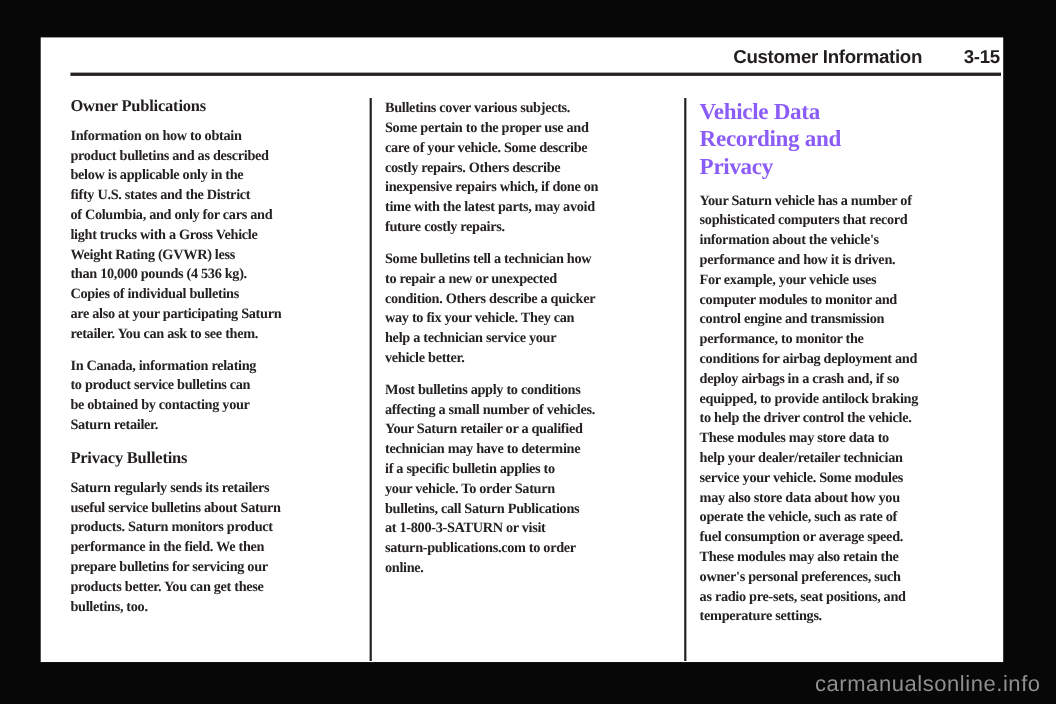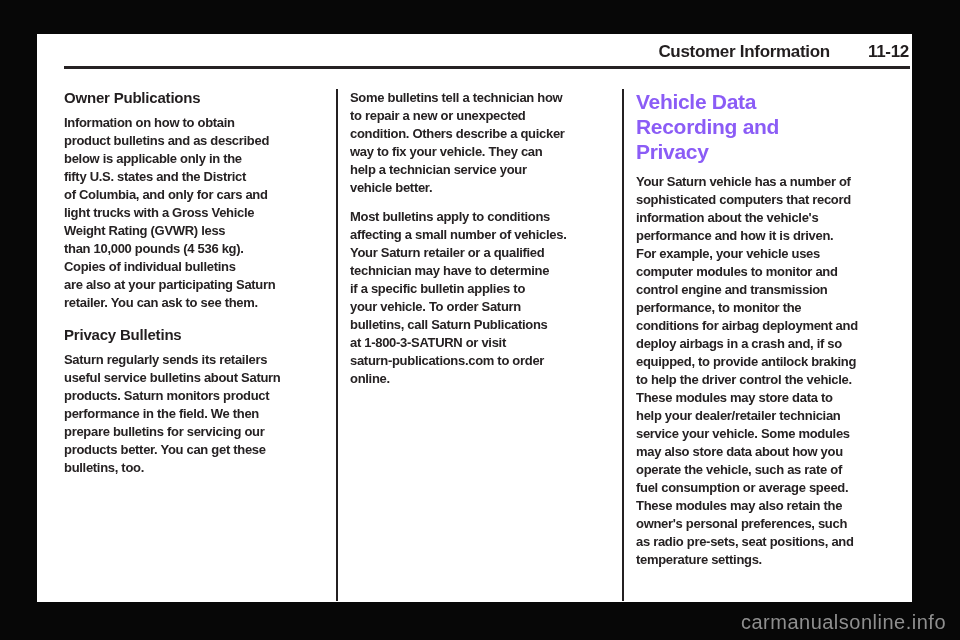--- a/index.html
+++ b/index.html
@@ -14,21 +14,21 @@
   }
   .page-header{
     display:flex;justify-content:flex-end;align-items:flex-end;
     gap:38px;padding:8px 3px 0 0;
     font-size:17px;font-weight:bold;letter-spacing:-0.3px;color:#221e1f;
   }
   .rule{
     margin:4px 0 0 27px;width:846px;height:3px;background:#262223;
   }
   .cols{
-    display:flex;margin:20px 0 0 27px;height:512px;overflow:hidden;
+    display:flex;margin:20px 0 0 27px;height:512px;overflow:hidden;font-family:Liberation Serif, serif;
   }
   .col{width:272px;}
   .col + .col{border-left:2px solid #242021;padding-left:12px;}
   .col h3{
     margin:0 0 8px 0;font-size:15px;font-weight:bold;
     letter-spacing:-0.2px;color:#221e1f;
   }
   .col h2{
     margin:0 0 9px 0;font-size:21px;line-height:25px;font-weight:bold;
     letter-spacing:-0.3px;color:#8b5cf6;white-space:pre-line;
@@ -46,51 +46,62 @@
     font-size:20px;line-height:24px;color:#8f8f8f;letter-spacing:0.5px;
   }
 </style>
 </head>
 <body>
 
 <div class="page">
 
   <div class="page-header">
     <span>Customer Information</span>
-    <span>11-12</span>
+    <span>3-15</span>
   </div>
 
   <div class="rule"></div>
 
   <div class="cols">
 
     <div class="col">
       <h3>Owner Publications</h3>
       <p>Information on how to obtain
 product bulletins and as described
 below is applicable only in the
 fifty U.S. states and the District
 of Columbia, and only for cars and
 light trucks with a Gross Vehicle
 Weight Rating (GVWR) less
 than 10,000 pounds (4 536 kg).
 Copies of individual bulletins
 are also at your participating Saturn
 retailer. You can ask to see them.</p>
+      <p>In Canada, information relating
+to product service bulletins can
+be obtained by contacting your
+Saturn retailer.</p>
       <h3 class="mt" style="margin-top:14px;">Privacy Bulletins</h3>
       <p>Saturn regularly sends its retailers
 useful service bulletins about Saturn
 products. Saturn monitors product
 performance in the field. We then
 prepare bulletins for servicing our
 products better. You can get these
 bulletins, too.</p>
     </div>
 
     <div class="col">
+      <p>Bulletins cover various subjects.
+Some pertain to the proper use and
+care of your vehicle. Some describe
+costly repairs. Others describe
+inexpensive repairs which, if done on
+time with the latest parts, may avoid
+future costly repairs.</p>
       <p>Some bulletins tell a technician how
 to repair a new or unexpected
 condition. Others describe a quicker
 way to fix your vehicle. They can
 help a technician service your
 vehicle better.</p>
       <p>Most bulletins apply to conditions
 affecting a small number of vehicles.
 Your Saturn retailer or a qualified
 technician may have to determine

